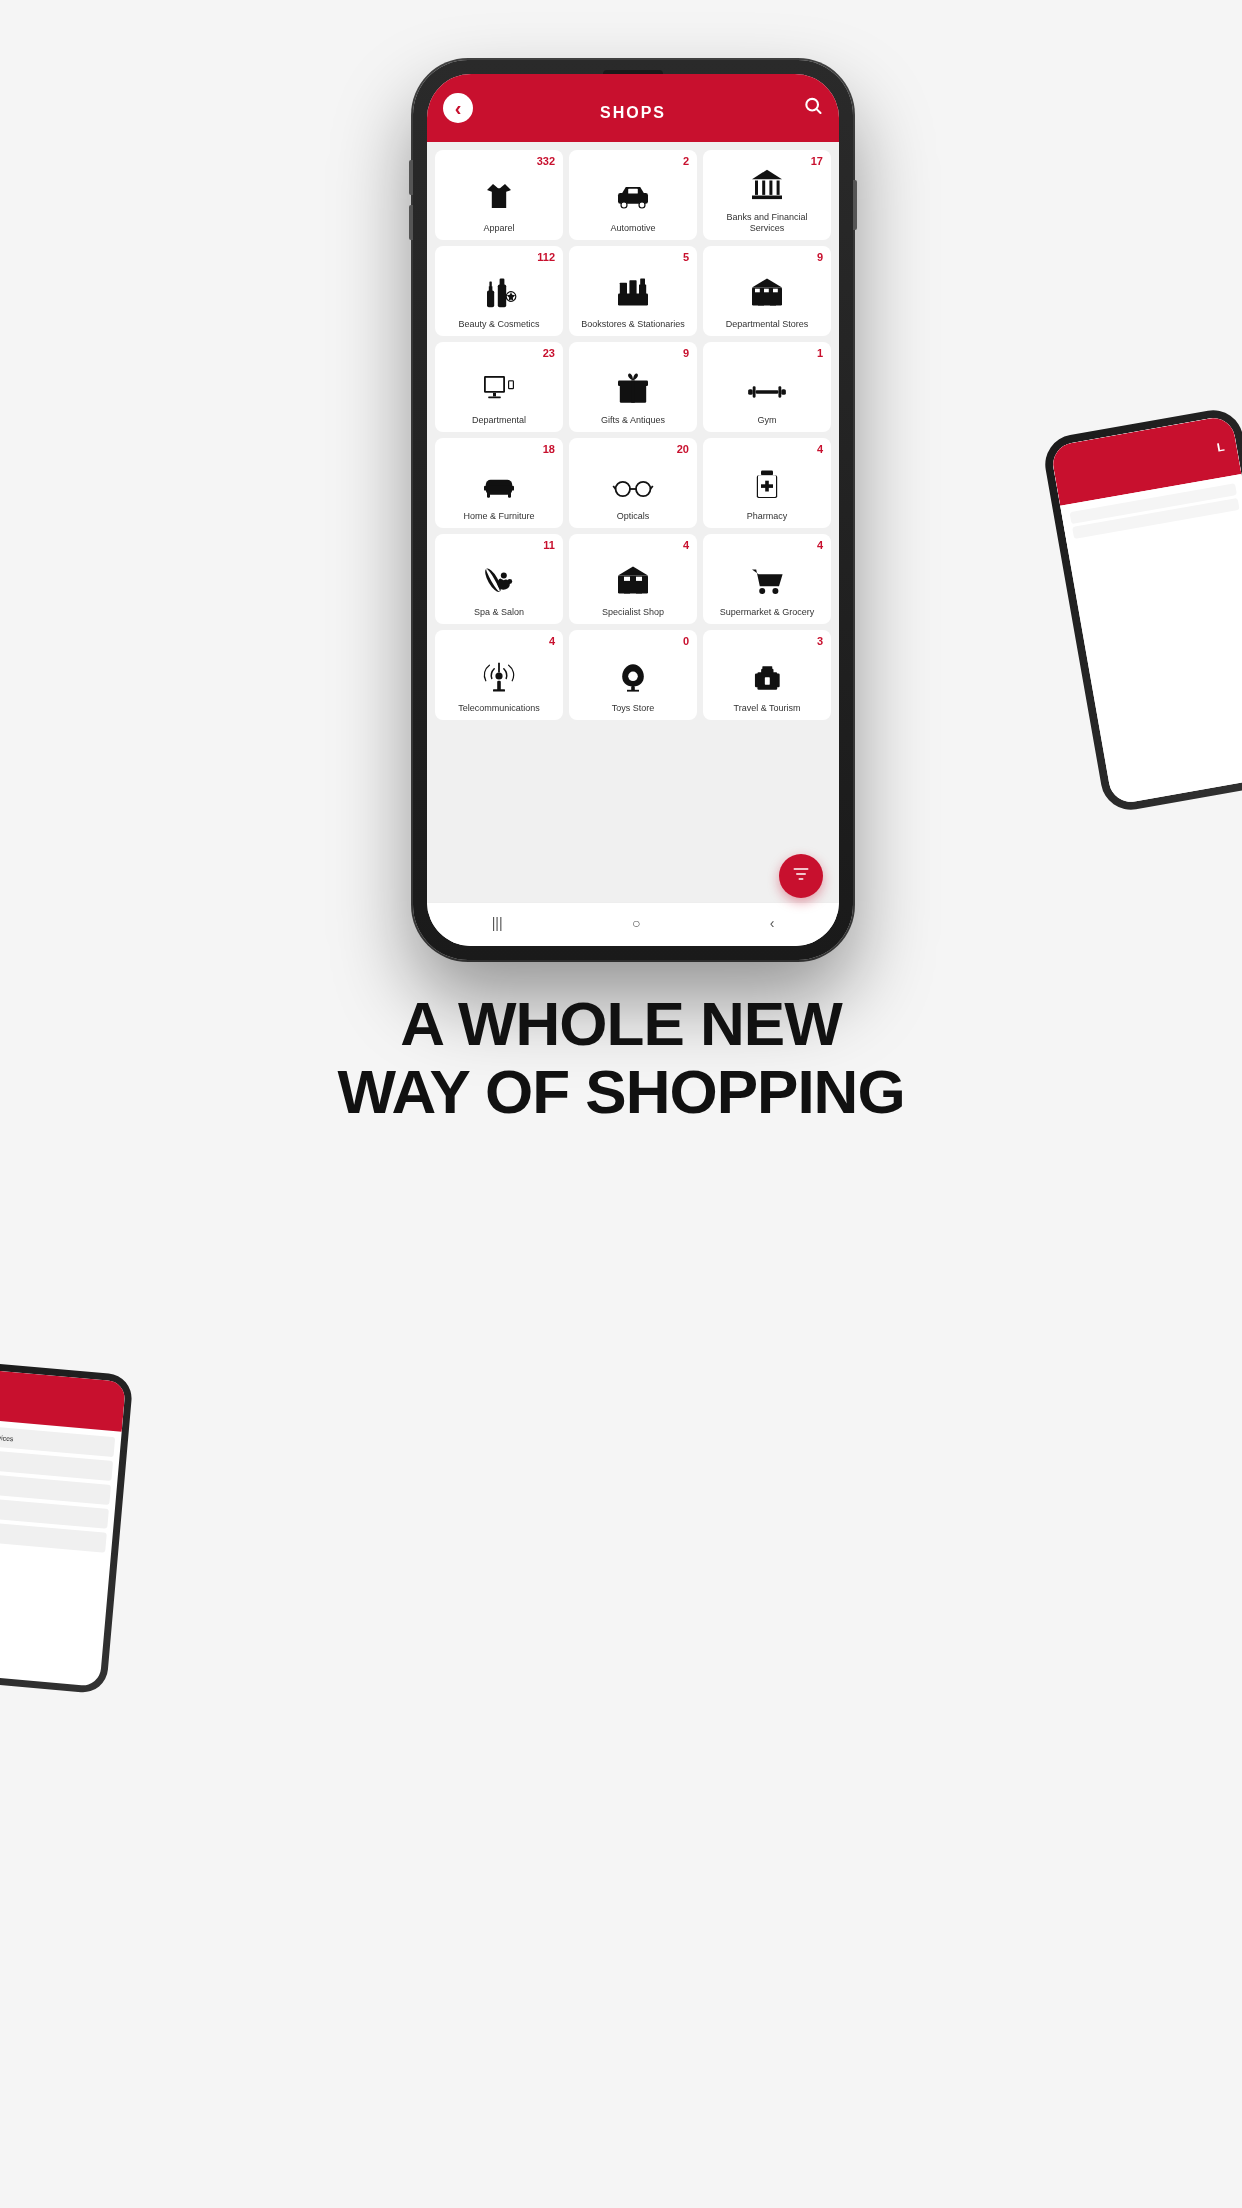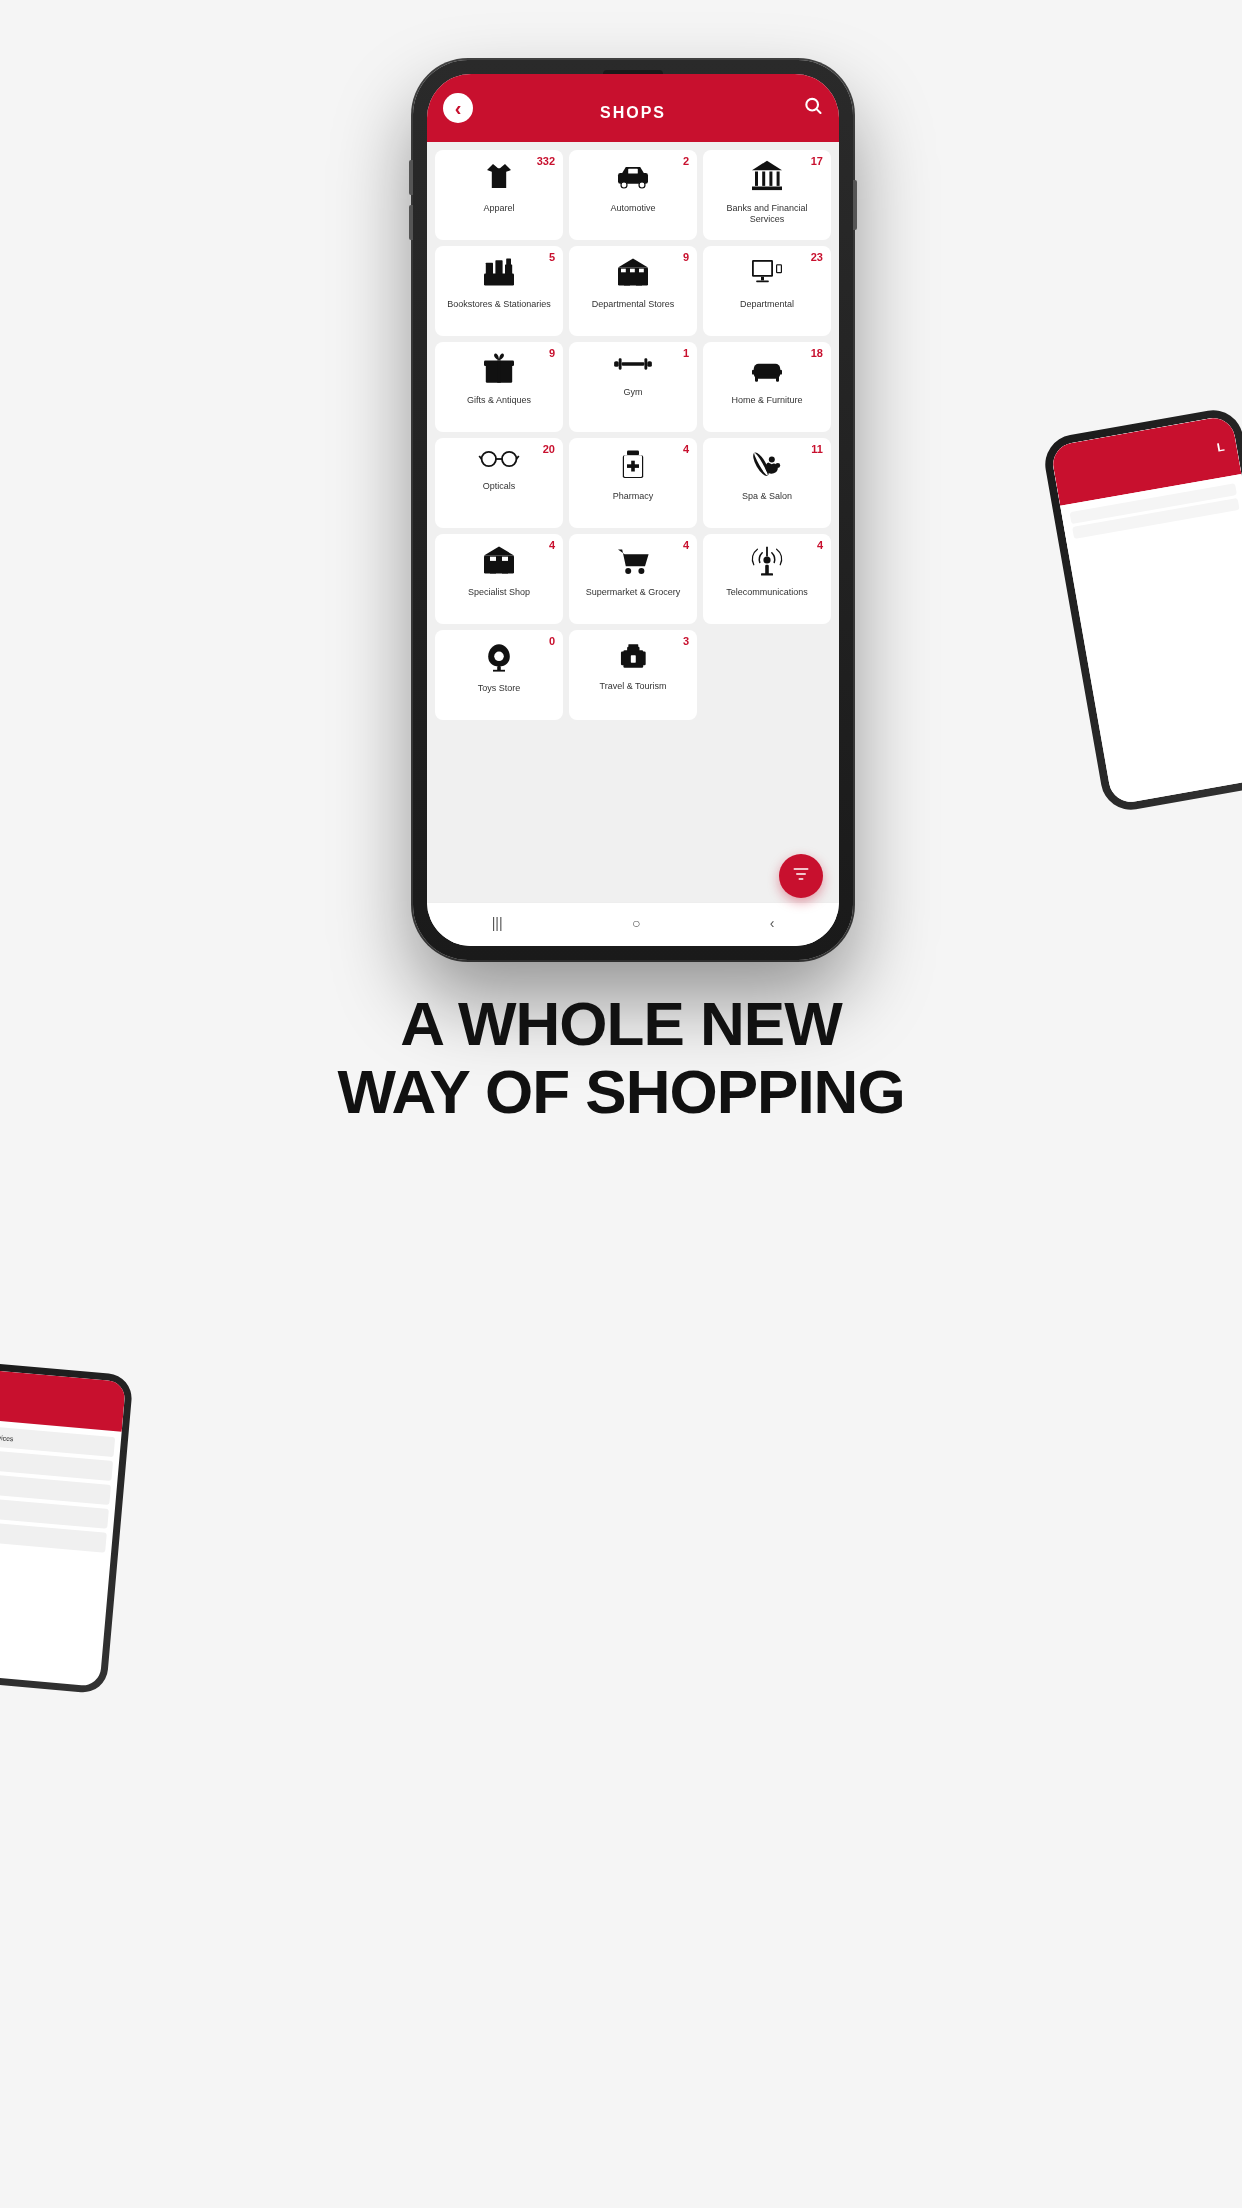--- a/index.html
+++ b/index.html
@@ -186,20 +186,21 @@
     .category-item {
       background: white;
       border-radius: 8px;
       padding: 8px 6px 6px;
       display: flex;
       flex-direction: column;
       align-items: center;
       position: relative;
       cursor: pointer;
       min-height: 90px;
+      justify-content: flex-end;
     }
     .category-count {
       position: absolute;
       top: 5px;
       right: 8px;
       color: #c8102e;
       font-size: 11px;
       font-weight: bold;
     }
     .category-icon {
@@ -380,20 +381,33 @@
                   <rect x="5" y="45" width="50" height="6"></rect>
                   <rect x="10" y="20" width="5" height="24"></rect>
                   <rect x="22" y="20" width="5" height="24"></rect>
                   <rect x="34" y="20" width="5" height="24"></rect>
                   <rect x="46" y="20" width="5" height="24"></rect>
                   <polygon points="30,2 5,18 55,18"></polygon>
                 </svg></div>
               <div class="category-label">Banks and Financial Services</div>
             </div>
             <div class="category-item">
+              <span class="category-count">112</span>
+              <div class="category-icon"><svg viewBox="0 0 60 55" width="36" height="36" fill="#111">
+                  <rect x="10" y="25" width="12" height="28" rx="3"></rect>
+                  <rect x="13" y="18" width="6" height="9"></rect>
+                  <rect x="14" y="10" width="4" height="10" rx="1"></rect>
+                  <rect x="28" y="15" width="14" height="38" rx="3"></rect>
+                  <rect x="31" y="5" width="8" height="12" rx="2"></rect>
+                  <circle cx="50" cy="35" r="8" stroke="#111" stroke-width="2" fill="white"></circle>
+                  <path d="M50 28 L52 32 L57 33 L53 37 L54 42 L50 40 L46 42 L47 37 L43 33 L48 32 Z" fill="#111"></path>
+                </svg></div>
+              <div class="category-label">Beauty &amp; Cosmetics</div>
+            </div>
+            <div class="category-item">
               <span class="category-count">5</span>
               <div class="category-icon"><svg viewBox="0 0 60 55" width="36" height="36" fill="#111">
                   <rect x="5" y="30" width="50" height="20" rx="2"></rect>
                   <rect x="8" y="12" width="12" height="20" rx="1"></rect>
                   <rect x="24" y="8" width="12" height="24" rx="1"></rect>
                   <rect x="40" y="15" width="12" height="17" rx="1"></rect>
                   <rect x="42" y="5" width="8" height="12" rx="1"></rect>
                 </svg></div>
               <div class="category-label">Bookstores &amp; Stationaries</div>
             </div>

